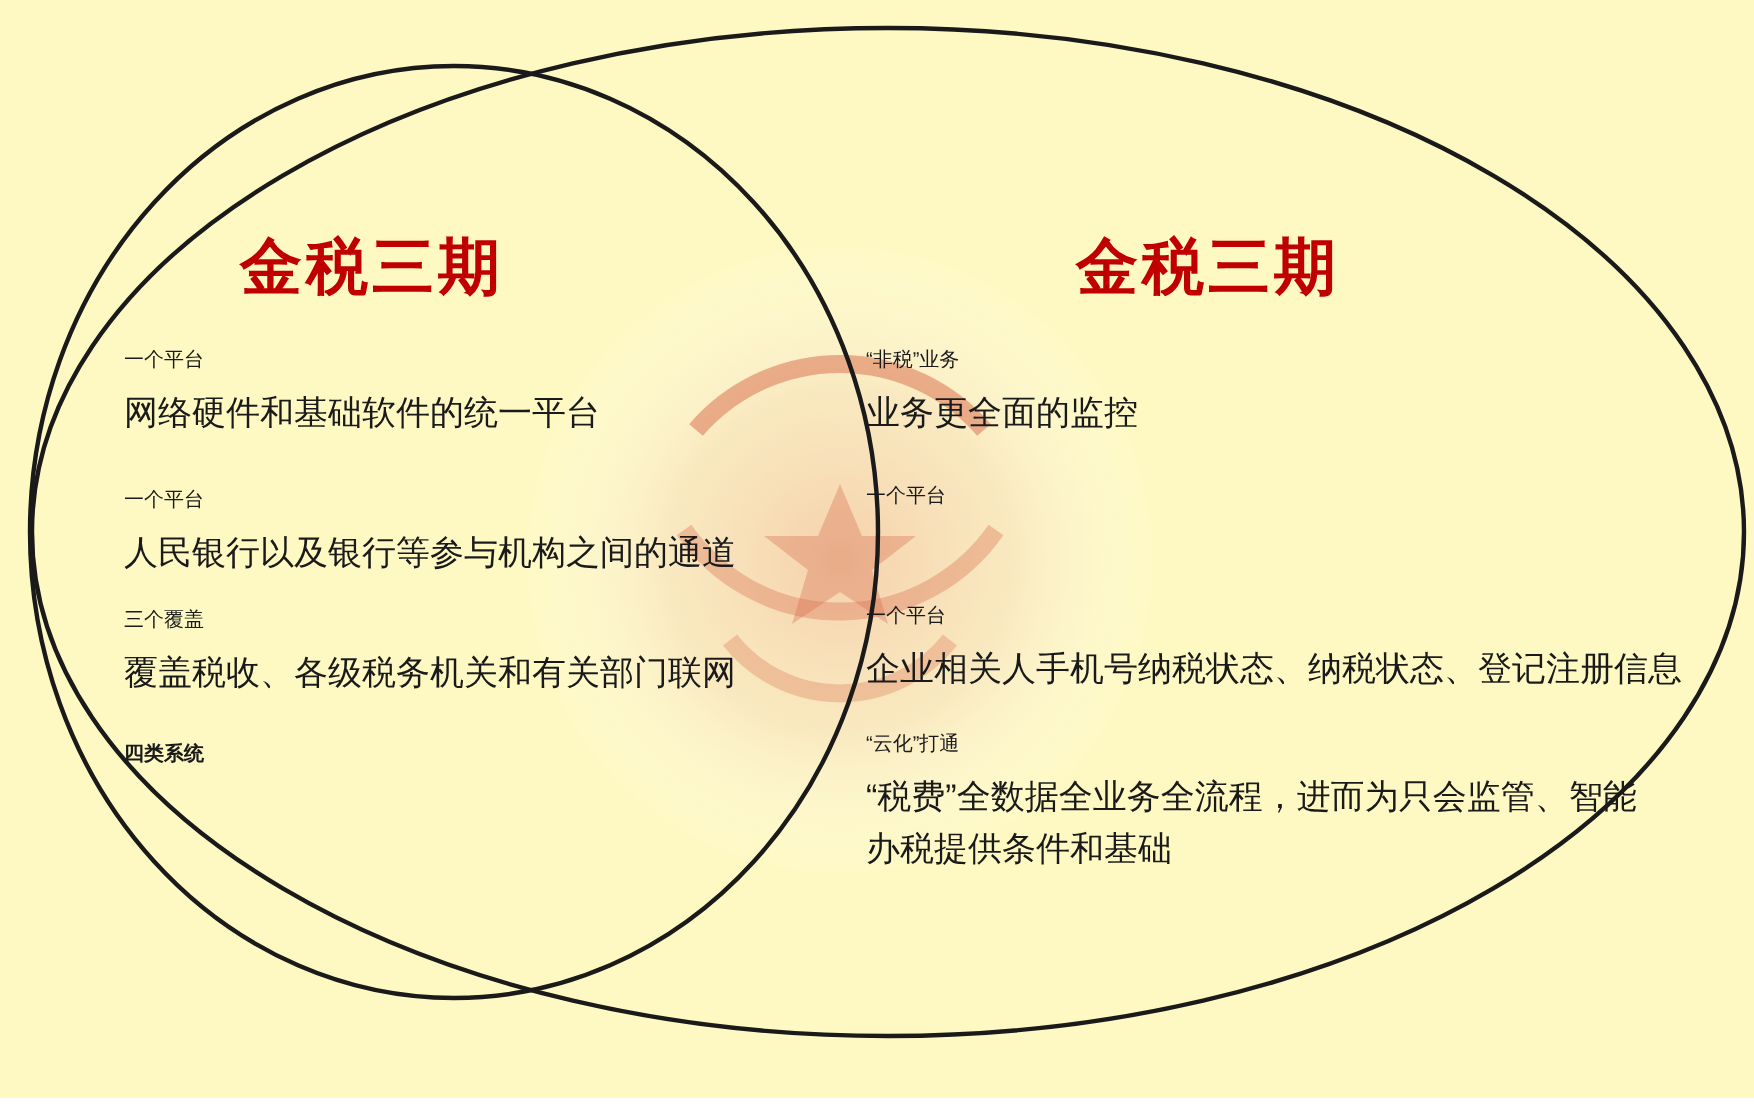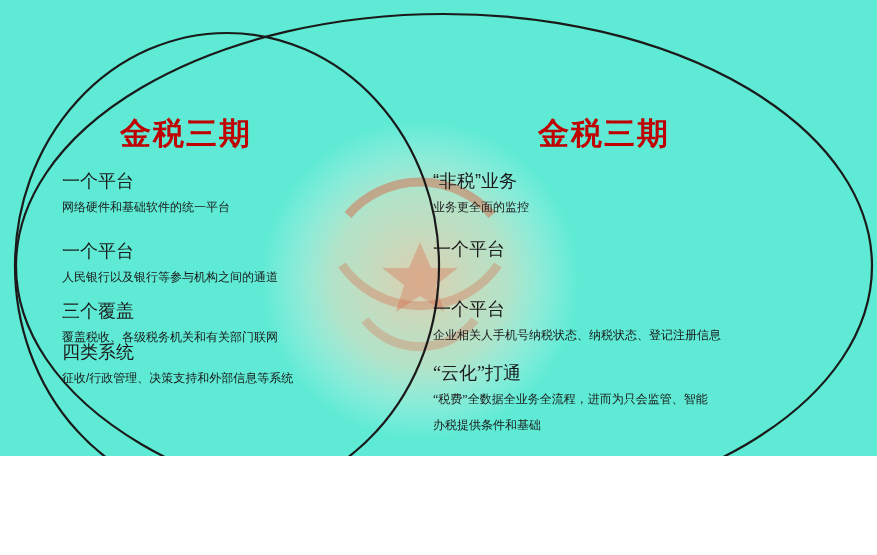--- a/index.html
+++ b/index.html
@@ -6,23 +6,23 @@
     margin: 0;
     padding: 0;
     background: #ffffff;
   }
   body {
     font-family: "Liberation Sans", "DejaVu Sans", sans-serif;
   }
   #canvas {
     position: relative;
     width: 877px;
-    height: 456px;
+    height: 549px;
     overflow: hidden;
-    background: #5eead4;
+    background: #fef9c3;
   }
   
   .watermark {
     position: absolute;
     left: 255px;
     top: 115px;
     width: 330px;
     height: 330px;
     pointer-events: none;
     z-index: 0;
@@ -50,39 +50,39 @@
   #heading-left  { left: 120px; top: 113px; }
   #heading-right { left: 538px; top: 113px; }
 
   
   .block {
     position: absolute;
     z-index: 3;
     white-space: nowrap;
   }
   .block .line {
-    font-size: 12px;
+    font-size: 17px;
     line-height: 26px;
     color: #1a1a1a;
   }
   .block .line.title {
-    font-size: 18px;
+    font-size: 10px;
   }
   .left-col  { left: 62px; }
   .right-col { left: 433px; }
 
   #lb0 { top: 168px; }
   #lb1 { top: 238px; }
   #lb2 { top: 298px; }
-  #lb3 { top: 339px; }
+  #lb3 { top: 365px; font-weight: bold; }
 
   #rb0 { top: 168px; }
   #rb1 { top: 236px; }
   #rb2 { top: 296px; }
-  #rb3 { top: 360px; font-family: Liberation Serif, serif; }
+  #rb3 { top: 360px; }
 
   .hl-orange { color: #e36c0a; }
   .hl-green  { color: #4f8a10; }
 </style>
 </head>
 <body>
 
 <div id="canvas">
 
   <svg class="watermark" viewBox="0 0 330 330">
@@ -119,21 +119,20 @@
   <div class="block left-col" id="lb1">
     <div class="line title">一个平台</div>
     <div class="line">人民银行以及银行等参与机构之间的通道</div>
   </div>
   <div class="block left-col" id="lb2">
     <div class="line title">三个覆盖</div>
     <div class="line">覆盖税收、各级税务机关和有关部门联网</div>
   </div>
   <div class="block left-col" id="lb3">
     <div class="line title">四类系统</div>
-    <div class="line">征收/行政管理、决策支持和外部信息等系统</div>
   </div>
 
   <div class="block right-col" id="rb0">
     <div class="line title hl-orange">“非税”业务</div>
     <div class="line">业务更全面的监控</div>
   </div>
   <div class="block right-col" id="rb1">
     <div class="line title">一个平台</div>
   </div>
   <div class="block right-col" id="rb2">

